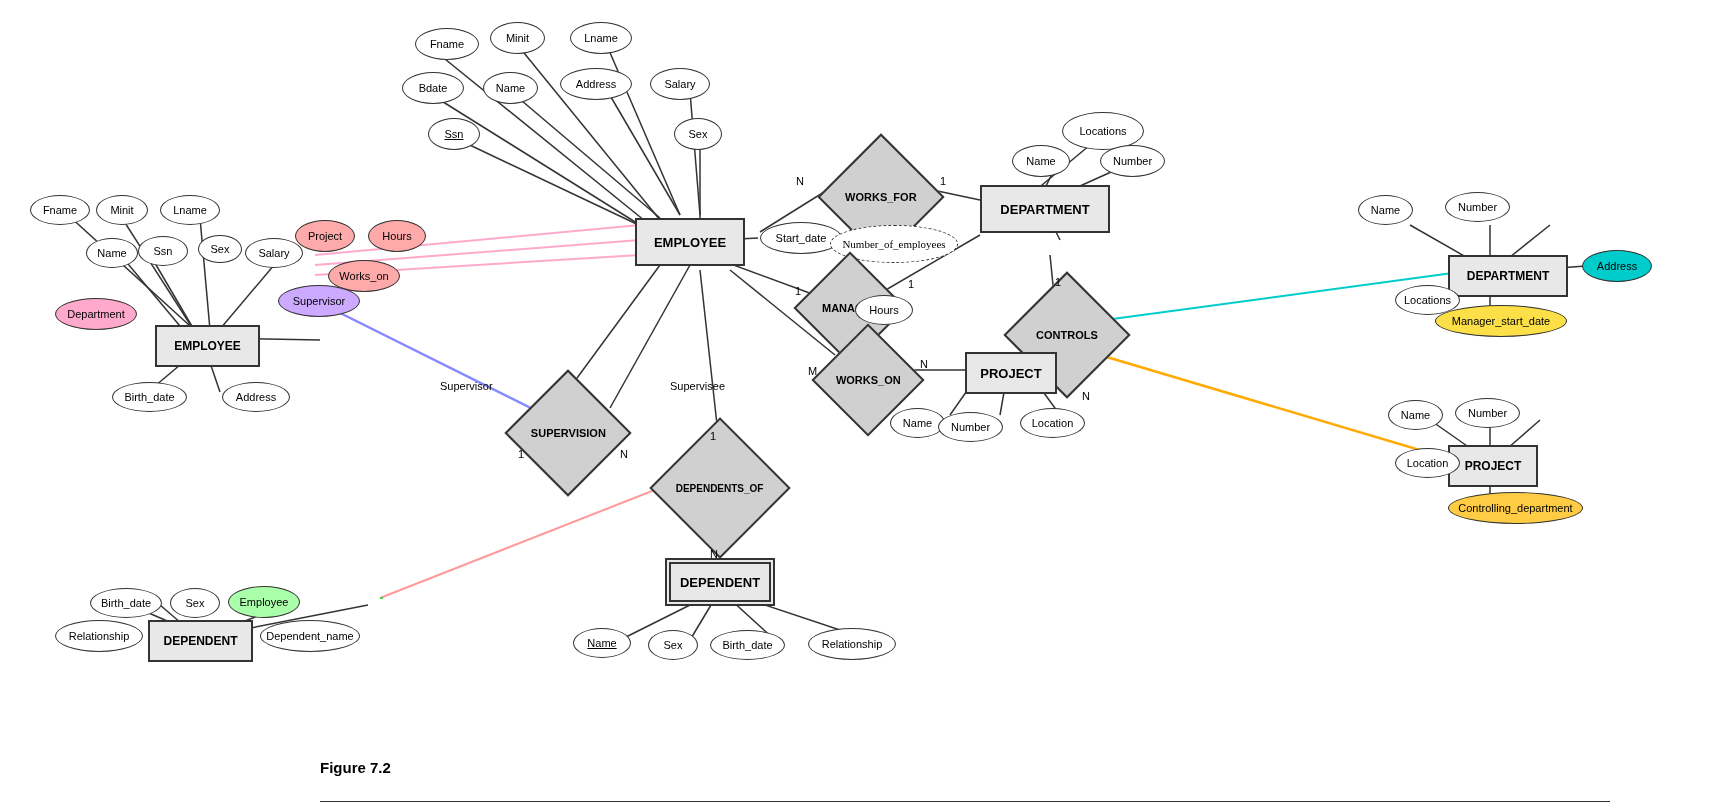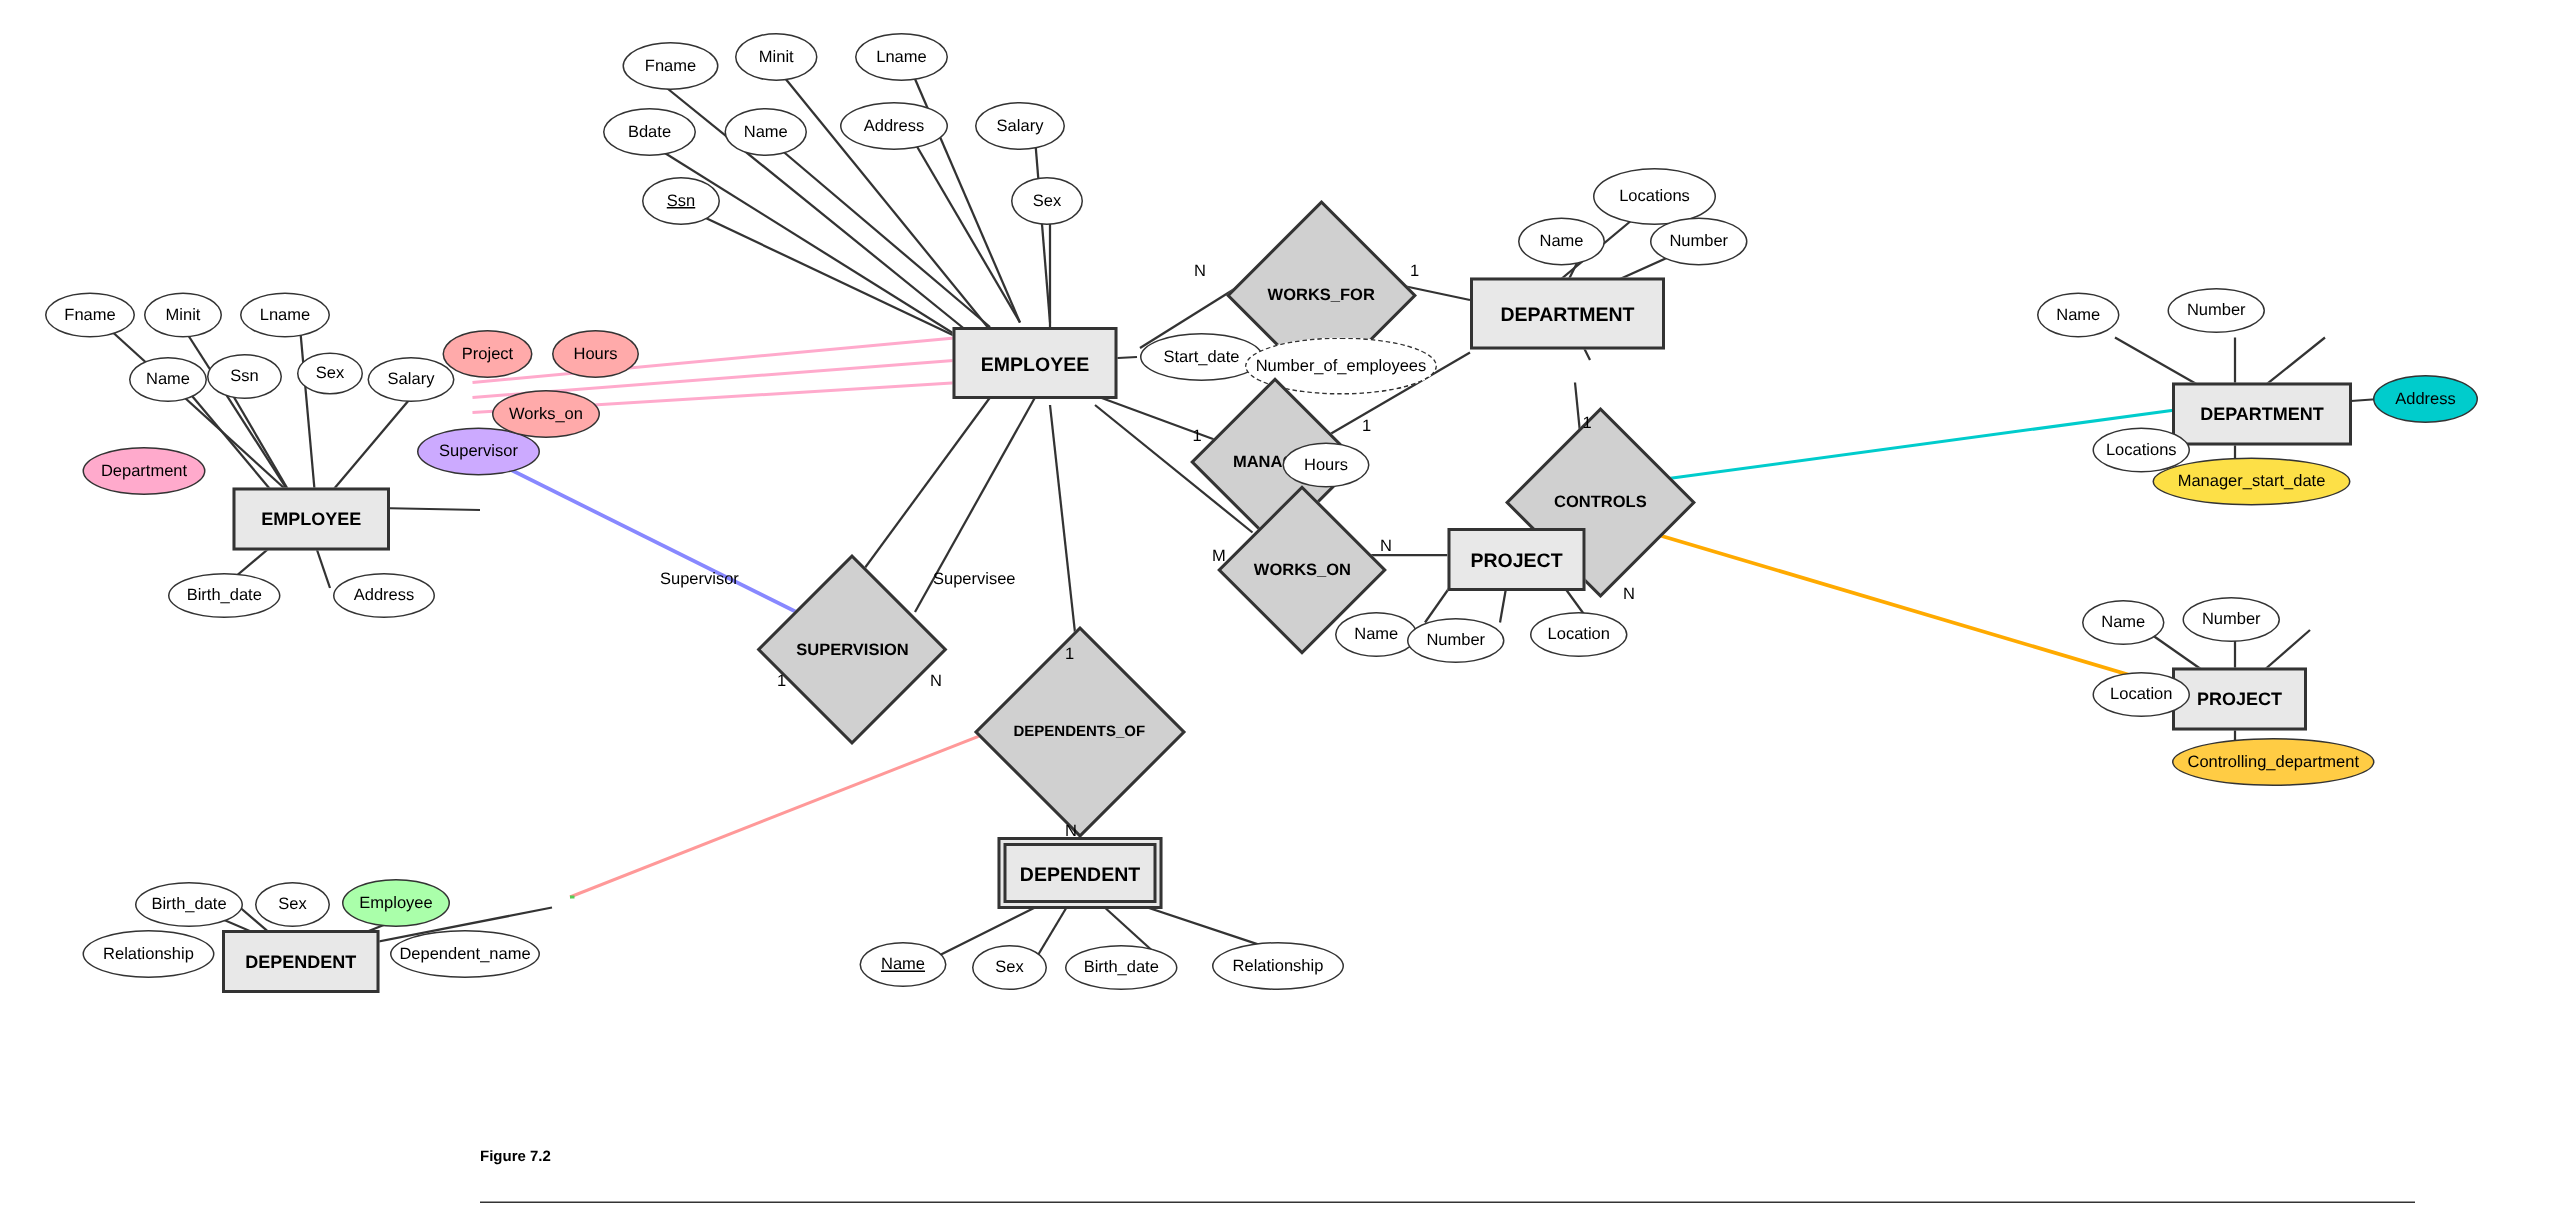--- a/index.html
+++ b/index.html
@@ -106,21 +106,21 @@
 
     .figure-caption {
       position: absolute;
       bottom: 10px;
       left: 320px;
       font-size: 12px;
       line-height: 1.5;
     }
     .figure-caption strong {
       display: block;
-      font-size: 10px;
+      font-size: 15px;
       margin-top: 20px;
     }
     .figure-caption-line {
       position: absolute;
       bottom: 5px;
       left: 320px;
       right: 100px;
       height: 1px;
       background: #333;
     }
@@ -288,21 +288,21 @@
 <div class="er-attr" style="left:1062px; top:112px; width:82px; height:38px;">
   <span>Locations</span>
 </div>
 <div class="er-attr" style="left:1012px; top:145px; width:58px; height:32px;">
   <span>Name</span>
 </div>
 <div class="er-attr" style="left:1100px; top:145px; width:65px; height:32px;">
   <span>Number</span>
 </div>
 
-<div class="er-attr-dashed" style="left:830px; top:225px; width:128px; height:38px; font-size:11px;">
+<div class="er-attr-dashed" style="left:830px; top:225px; width:128px; height:38px; font-size:11px;font-family:Liberation Serif, serif;">
   <span>Number_of_employees</span>
 </div>
 
 <div class="er-relationship" style="left:810px; top:268px; width:80px; height:80px;">
   <span class="er-relationship-label" style="font-size:11px;">MANAGES</span>
 </div>
 <div class="er-label" style="left:795px; top:285px;">1</div>
 <div class="er-label" style="left:908px; top:278px;">1</div>
 
 <div class="er-relationship" style="left:1022px; top:290px; width:90px; height:90px;">
@@ -332,21 +332,21 @@
   <span>Number</span>
 </div>
 <div class="er-attr" style="left:1020px; top:408px; width:65px; height:30px;">
   <span>Location</span>
 </div>
 
 <div class="er-relationship" style="left:523px; top:388px; width:90px; height:90px;">
   <span class="er-relationship-label" style="font-size:11px;">SUPERVISION</span>
 </div>
 <div class="er-label" style="left:440px; top:380px;">Supervisor</div>
-<div class="er-label" style="left:622px; top:380px;">Supervisee</div>
+<div class="er-label" style="left:622px; top:380px;padding-left:48px;">Supervisee</div>
 <div class="er-label" style="left:518px; top:448px;">1</div>
 <div class="er-label" style="left:620px; top:448px;">N</div>
 
 <div class="er-relationship" style="left:670px; top:438px; width:100px; height:100px;">
   <span class="er-relationship-label" style="font-size:10px;">DEPENDENTS_OF</span>
 </div>
 <div class="er-label" style="left:710px; top:548px;">N</div>
 <div class="er-label" style="left:710px; top:430px;">1</div>
 
 <div class="er-entity-double" style="left:665px; top:558px; width:110px; height:48px;">

